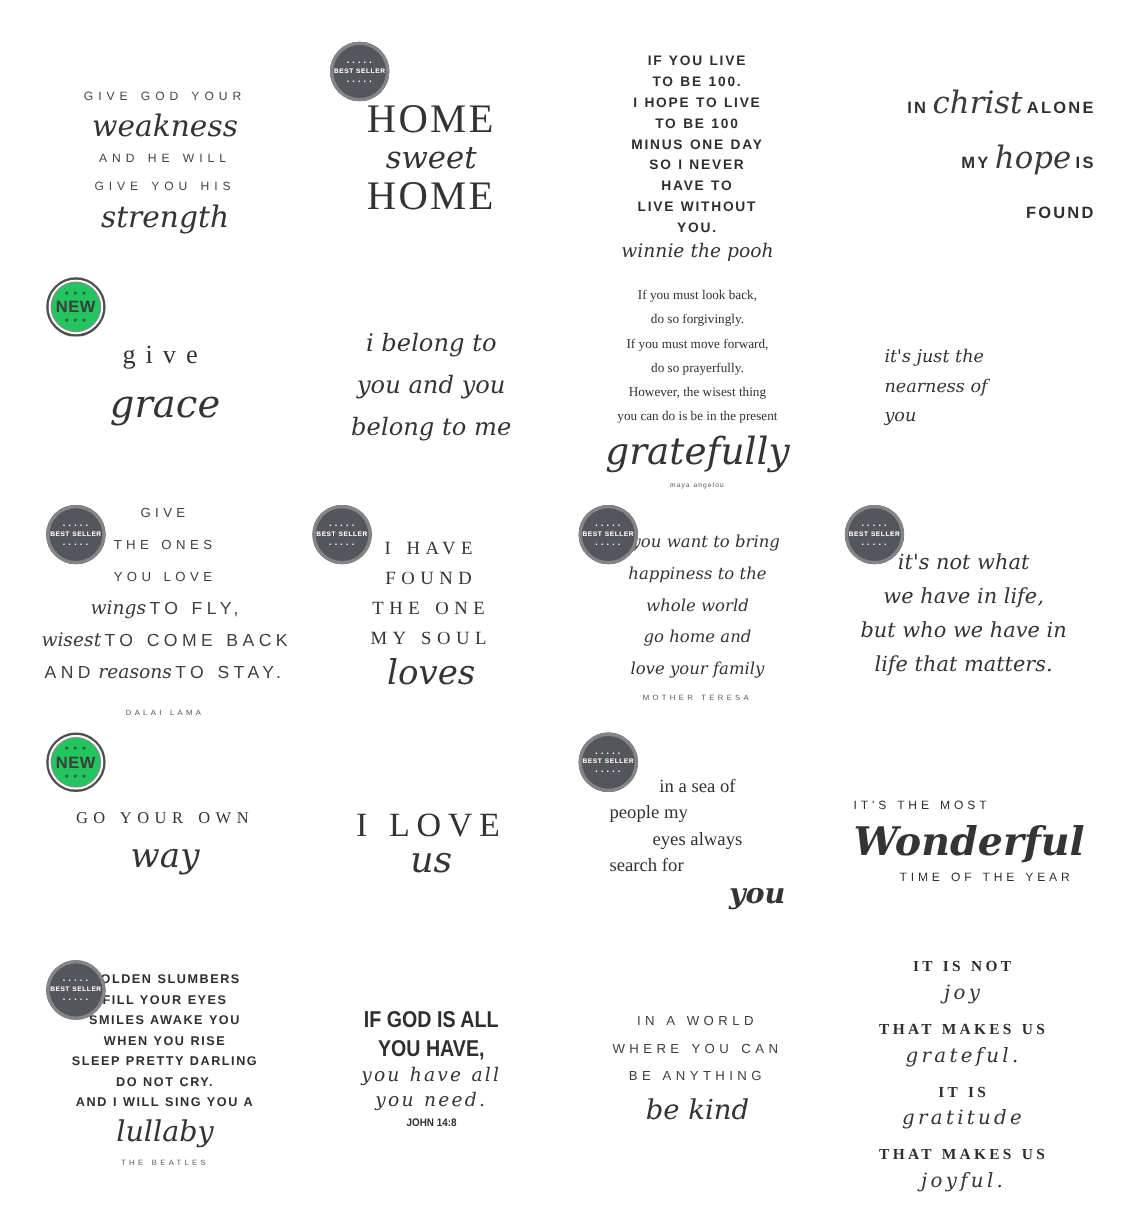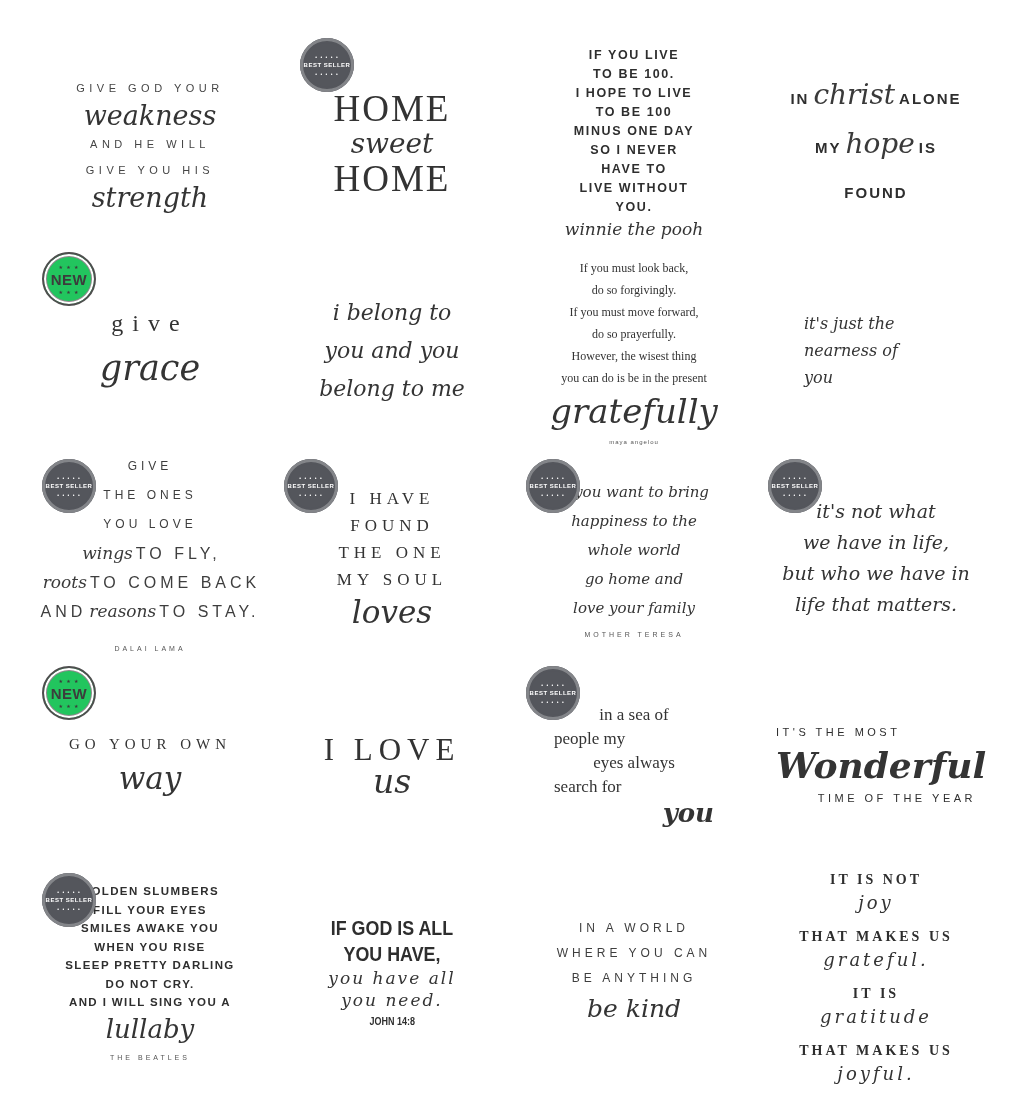--- a/index.html
+++ b/index.html
@@ -36,21 +36,21 @@
   .c-thin12{ font-size:12px; letter-spacing:4px; color:#3e3e3e; line-height:24px; }
   .c-bold  { font-size:12.5px; font-weight:bold; letter-spacing:1.6px; color:#2e2e2e; line-height:19px; }
   .tiny7   { font-size:7px; letter-spacing:3px; color:#555; margin-top:8px; }
   .tiny5   { font-size:6px; letter-spacing:1px; color:#555; margin-top:6px; }
 
   .t0 .sc { font-size:27px; line-height:30px; }
   .t1 .sr-xl { font-size:37px; letter-spacing:2px; line-height:38px; }
   .t1 .sc { font-size:28px; line-height:32px; }
   .t2 .sc { font-size:17px; line-height:24px; }
   .mx-caps { font-weight:bold; font-size:15px; letter-spacing:2px; color:#2e2e2e; }
-  .t3 .line { line-height:45px; }
+  .t3 .line { line-height:45px;text-align:right; }
   .mx-script { font-family:"DejaVu Serif",serif; font-style:italic; font-size:28px; margin:0 4px; }
   .t4 .sr-lc { font-size:24px; letter-spacing:9px; line-height:34px; }
   .t4 .sc { font-size:35px; line-height:56px; }
   .t5 .sc { font-size:22px; line-height:38px; }
   .t6 .sr12 { font-size:12px; line-height:22px; }
   .t6 .sc-xl { font-size:34px; line-height:44px; }
   .t7 .art { text-align:left; padding-left:48px; }
   .t7 .sc { font-size:16px; line-height:27px; }
   .t8 .c-sp { font-size:12px; letter-spacing:4px; color:#3e3e3e; line-height:29px; }
   .mx9-script { font-family:"DejaVu Serif",serif; font-style:italic; font-size:17px; margin:0 3px; }
@@ -187,21 +187,21 @@
       <span class="b-dots">• • • • •</span>
     </div>
     <div class="art">
       <div class="line c-sp">GIVE</div>
       <div class="line c-sp">THE ONES</div>
       <div class="line c-sp">YOU LOVE</div>
       <div class="line">
         <span class="mx9-script">wings</span><span class="mx9-caps">TO FLY,</span>
       </div>
       <div class="line">
-        <span class="mx9-script">roots</span><span class="mx9-caps">TO COME BACK</span>
+        <span class="mx9-script">wisest</span><span class="mx9-caps">TO COME BACK</span>
       </div>
       <div class="line">
         <span class="mx9-caps">AND</span><span class="mx9-script">reasons</span><span class="mx9-caps">TO STAY.</span>
       </div>
       <div class="line tiny7">DALAI LAMA</div>
     </div>
   </figure>
 
   <figure class="tile t9">
     <div class="badge badge-bs">

